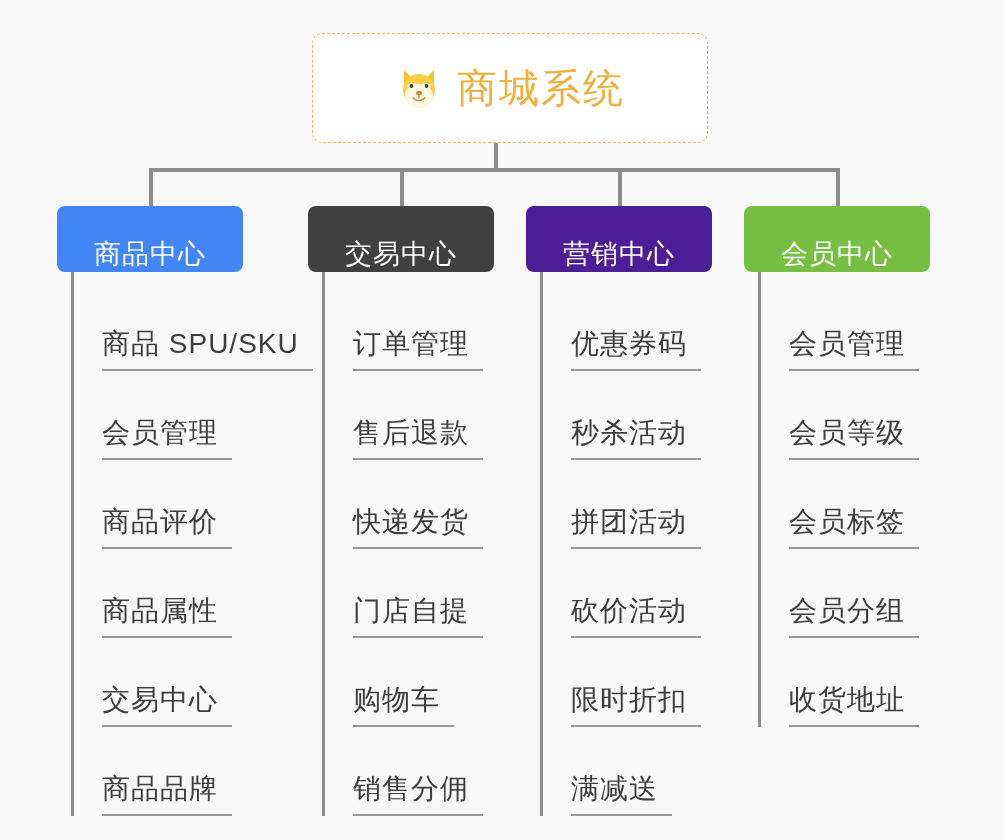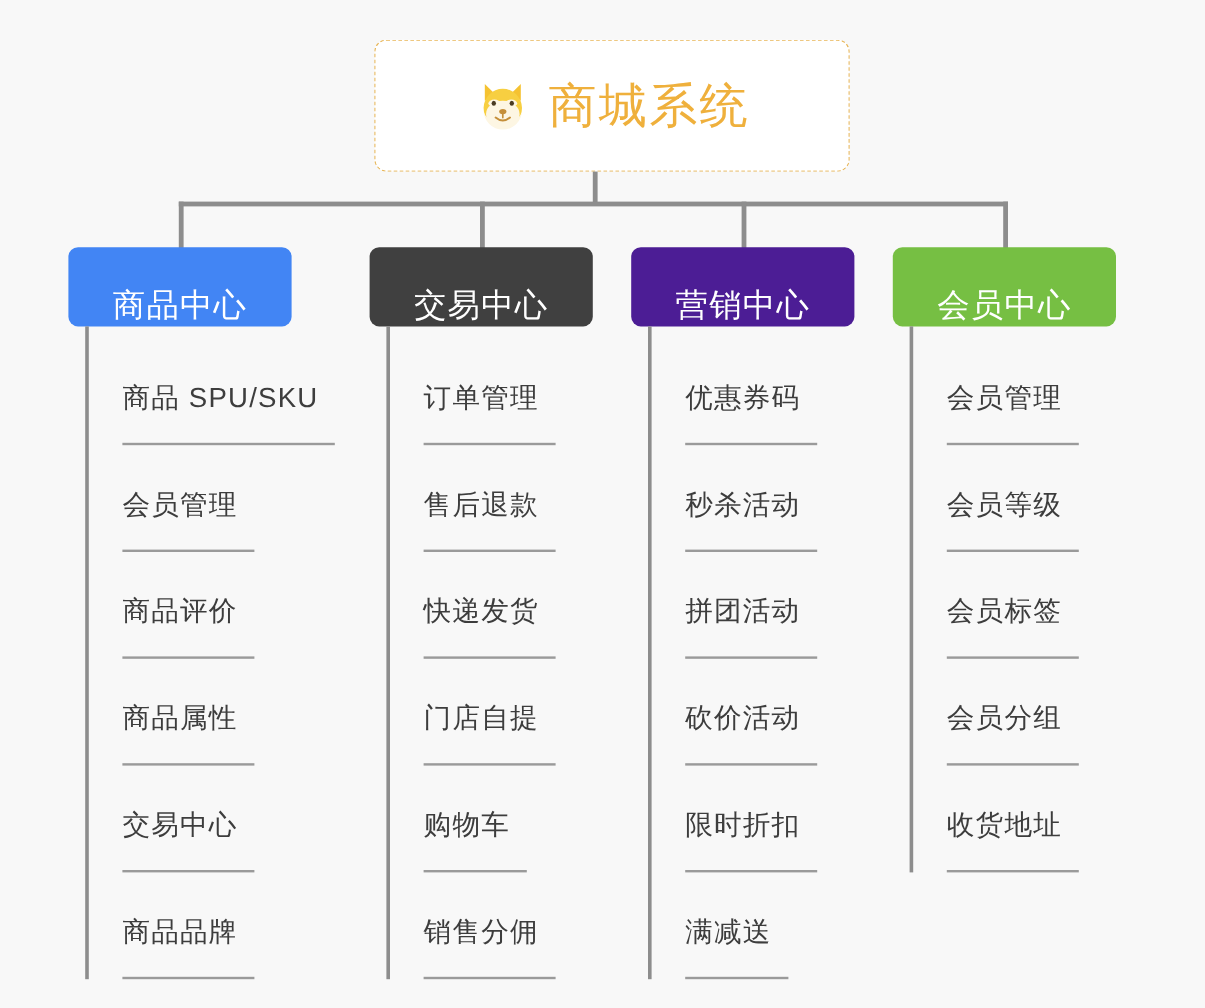--- a/index.html
+++ b/index.html
@@ -101,22 +101,22 @@
   }
   .leaf {
     height: 89px;
     display: flex;
     align-items: flex-end;
     box-sizing: border-box;
   }
   .leaf-label {
     display: inline-block;
     margin-left: 28px;
-    padding: 0 14px 22px 0;
-    font-size: 23px;
+    padding: 0 14px 6px 0;
+    font-size: 28px;
     color: #3d3d3d;
     white-space: nowrap;
     border-bottom: 2px solid #9a9a9a;
     letter-spacing: 1px;
   }
 </style>
 </head>
 <body>
 
 <div class="canvas">

